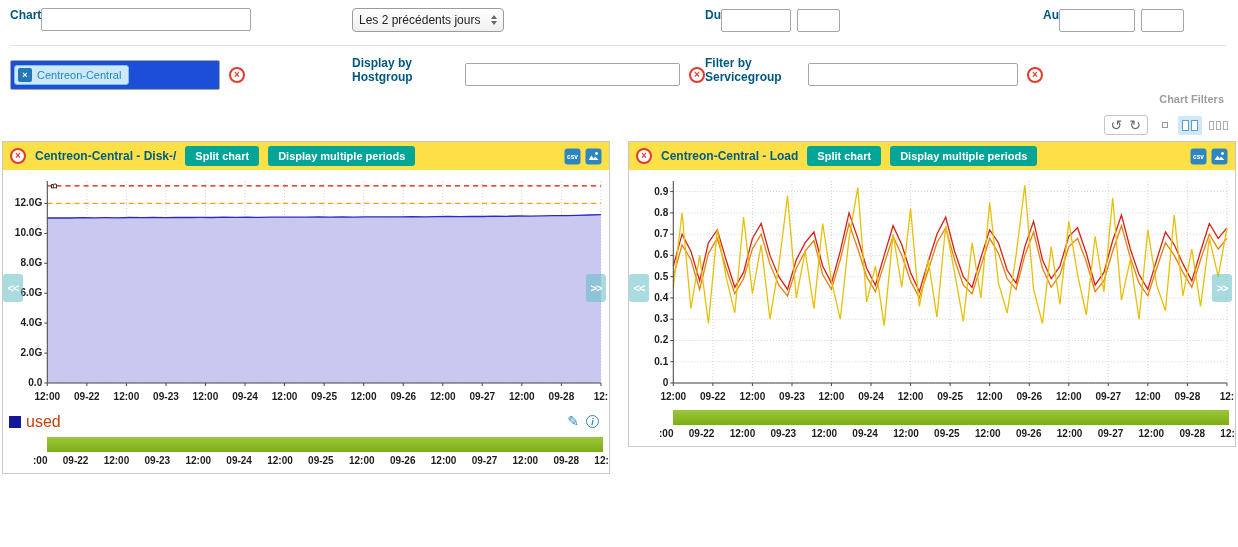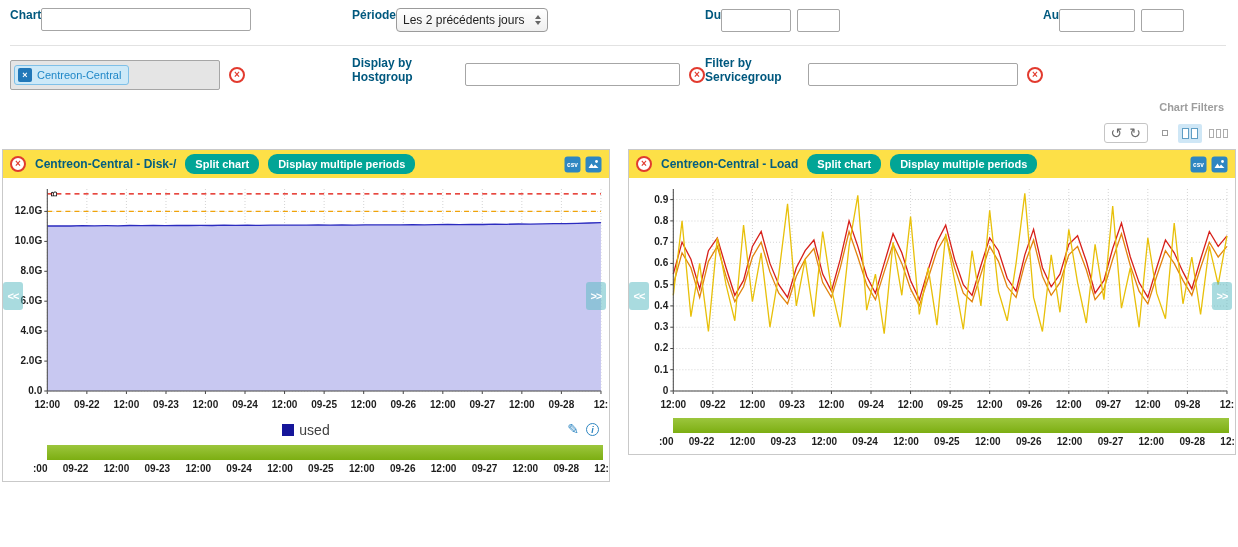--- a/index.html
+++ b/index.html
@@ -17,32 +17,32 @@
   .w210{width:210px}.w215{width:215px}.w70{width:70px}.w43{width:43px;margin-left:6px}.w76{width:76px}
   .inline{display:flex;align-items:center}
   .select{width:152px;height:24px;border:1px solid #9b9b9b;border-radius:4px;
           background:linear-gradient(#ffffff,#efefef);display:flex;align-items:center;
           padding:0 6px;font-size:12px;color:#222;cursor:pointer;justify-content:space-between}
   .sel-arrows{display:flex;flex-direction:column;gap:2px}
   .sel-arrows i{width:0;height:0;border-left:3.5px solid transparent;border-right:3.5px solid transparent}
   .sel-arrows .up{border-bottom:4px solid #666}
   .sel-arrows .dn{border-top:4px solid #666}
   .divider{border-top:1px solid #e2e2e2;margin:13px 0 10px 0}
-  .chipbox{width:210px;height:27px;border:1px solid #a6a6a6;border-radius:2px;background:#e5e5e5;
+  .chipbox{width:210px;height:27px;border:1px solid #a6a6a6;border-radius:2px;background:#1d4ed8;
            display:flex;align-items:center;padding:14px 3px}
   .chip{background:#cde9f8;border:1px solid #7fc0e8;border-radius:3px;color:#1f87c7;
         font-size:11px;display:flex;align-items:center;height:20px;padding:0 7px 0 3px;gap:5px;cursor:pointer}
   .chip-x{width:14px;height:14px;background:#2177b8;border-radius:2px;color:#fff;
           font-size:9px;line-height:14px;text-align:center;font-weight:bold}
   .chip-x::before{content:'×'}
   .clear{width:16px;height:16px;border:2px solid #e23a2e;border-radius:50%;color:#e23a2e;
          font-size:10px;font-weight:bold;line-height:12px;text-align:center;margin-left:9px;
          background:#fff;cursor:pointer;flex:none}
   .clear::before{content:'×'}
-  .filters-caption{text-align:right;color:#9d9d9d;font-weight:bold;font-size:11px;margin-top:8px;padding-right:2px}
+  .filters-caption{text-align:right;color:#9d9d9d;font-weight:bold;font-size:11px;padding-right:2px}
 
   
   .view-toolbar{display:flex;justify-content:flex-end;align-items:center;padding:10px 10px 6px 0;height:36px}
   .sync-box{border:1px solid #c5c5c5;border-radius:3px;padding:1px 6px;display:flex;gap:7px;
             color:#6b6b6b;font-size:14px;background:#fff;cursor:pointer}
   .sync-box span{cursor:pointer}
   .v1{width:6px;height:6px;border:1px solid #9a9a9a;display:inline-block;margin:0 10px 0 14px;cursor:pointer}
   .v2{display:inline-flex;gap:2px;padding:4px;background:#cfe7f6;border-radius:2px;cursor:pointer}
   .v2 i{width:7px;height:11px;border:1px solid #5f9ec4;background:#fff}
   .v3{display:inline-flex;gap:2px;margin-left:7px;cursor:pointer}
@@ -51,42 +51,42 @@
   
   .charts-row{display:flex;gap:18px;padding:0 2px;align-items:flex-start}
   .panel{flex:1;border:1px solid #c9c9c9;background:#fff}
   .phead{background:#fde047;height:28px;display:flex;align-items:center;gap:9px;padding:0 7px}
   .close{width:16px;height:16px;border:2px solid #e03b2f;border-radius:50%;color:#e03b2f;
          font-size:10px;font-weight:bold;line-height:12px;text-align:center;background:#fff;
          cursor:pointer;flex:none}
   .close::before{content:'×'}
   .ptitle{color:#045d80;font-weight:bold;font-size:12px;white-space:nowrap}
   .tealbtn{background:#02a596;color:#fff;font-weight:bold;font-size:11px;border:none;
-           border-radius:9px;padding:4px 10px;cursor:pointer;white-space:nowrap;
+           border-radius:3px;padding:4px 10px;cursor:pointer;white-space:nowrap;
            font-family:"Liberation Sans",sans-serif}
   .hspace{flex:1}
   .hicons{display:flex;gap:4px;align-items:center}
   .hicons svg{cursor:pointer;display:block}
 
   .chartwrap{position:relative;padding:1px 2px 0 0}
   svg.plot{display:block;width:100%;height:238px;overflow:visible}
   svg .grid{stroke:#d4d4d4;stroke-width:1;stroke-dasharray:1 2}
   svg .tick{stroke:#444;stroke-width:1}
   svg .axis{stroke:#444;stroke-width:1;fill:none}
   svg text{font-family:"Liberation Sans",sans-serif}
   svg .xt{font-size:10px;font-weight:bold;fill:#1d1d1d;text-anchor:middle}
   svg .yt{font-size:10px;font-weight:bold;fill:#1d1d1d;text-anchor:end}
   svg .unit{font-size:9px;fill:#000}
   .nav{position:absolute;top:104px;width:20px;height:28px;background:rgba(98,190,196,.55);
        color:#fff;font-weight:bold;font-size:11px;display:flex;align-items:center;
        justify-content:center;border-radius:3px;cursor:pointer;letter-spacing:-1px}
   .nav.prev{left:0}
   .nav.next{right:3px}
 
-  .legendrow{position:relative;height:27px;display:flex;justify-content:center;align-items:center;font-size:14px;color:#404040}
+  .legendrow{position:relative;height:27px;display:flex;align-items:center;font-size:16px;color:#c2410c}
   .leg-item{display:inline-flex;align-items:center;margin:0 6px;cursor:pointer}
   .leg-sq{width:12px;height:12px;display:inline-block;margin-right:5px}
   .editicons{position:absolute;right:10px;top:5px;display:flex;gap:7px;align-items:center}
   .pencil{color:#2e86c1;font-size:14px;cursor:pointer;line-height:14px}
   .pencil::before{content:'✎'}
   .info{width:13px;height:13px;border:1.5px solid #2e86c1;border-radius:50%;color:#2e86c1;
         font-size:9px;font-weight:bold;font-style:italic;line-height:12px;text-align:center;cursor:pointer}
   .info::before{content:'i'}
 
   .brush{height:15px;margin:1px 6px 0 44px;background:linear-gradient(#9cc63d,#7cae12);cursor:pointer}
@@ -97,21 +97,20 @@
 </head>
 <body>
 
 <div class="filters">
   <div class="frow">
     <div class="fcol c1">
       <span class="flabel">Chart</span>
       <input class="txt w210" type="text" style="">
     </div>
     <div class="fcol c2">
-      <span class="flabel">Période</span>
       <div class="select">
         <span>Les 2 précédents jours</span>
         <span class="sel-arrows">
             <i class="up"></i>
             <i class="dn"></i>
           </span>
       </div>
     </div>
     <div class="fcol c3">
       <span class="flabel">Du</span>

